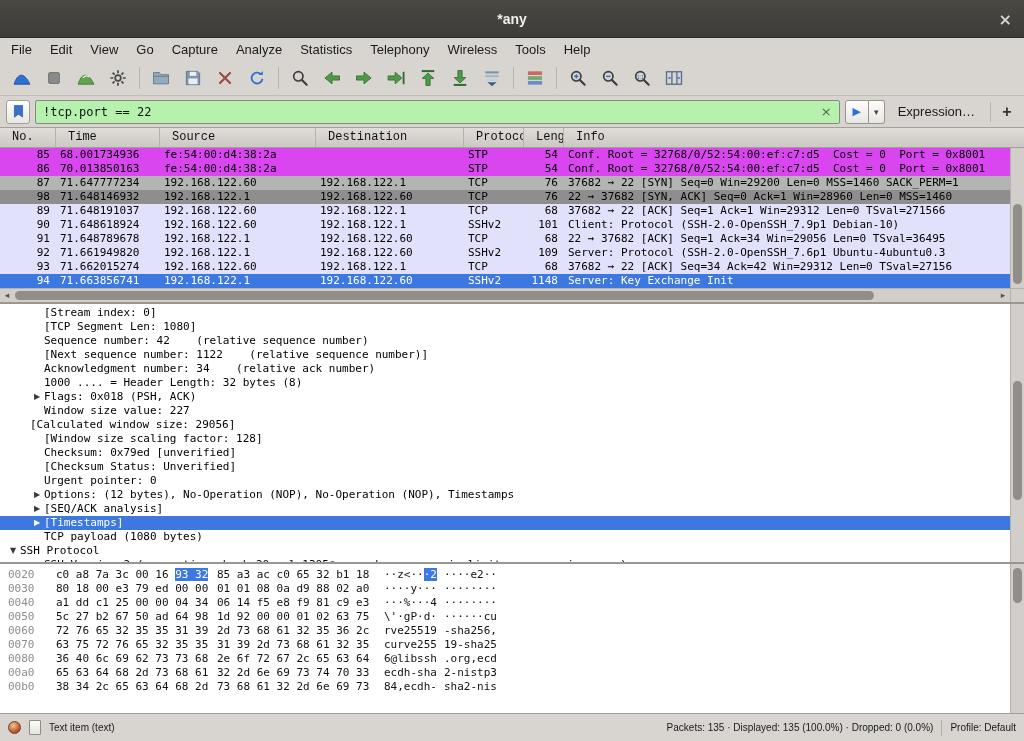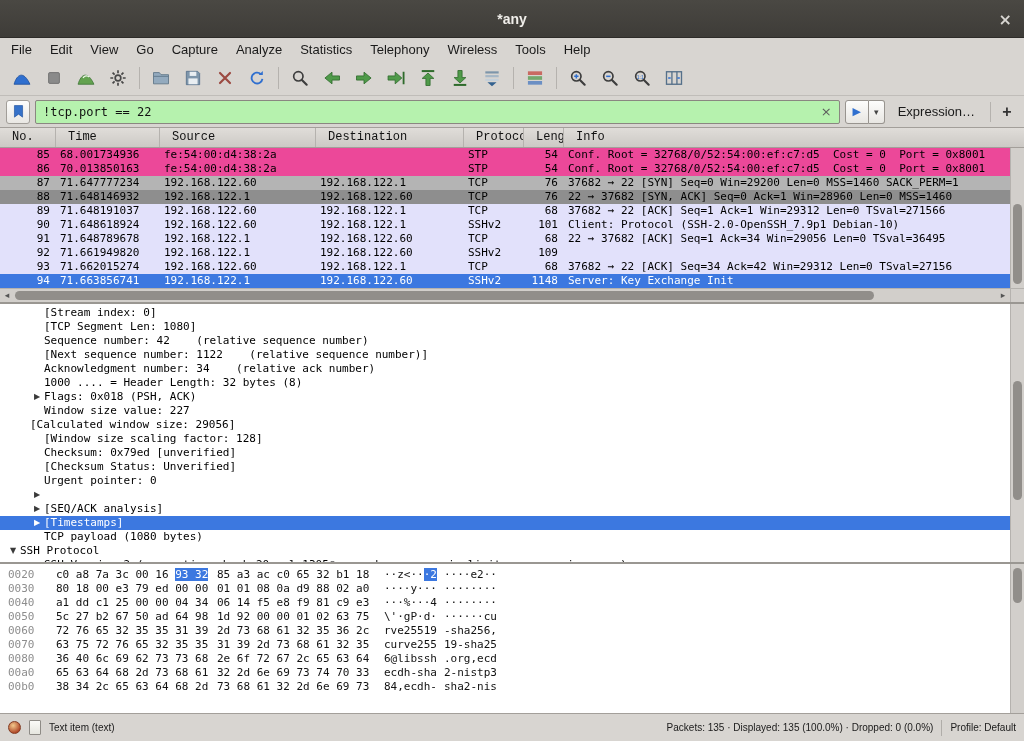--- a/index.html
+++ b/index.html
@@ -51,21 +51,21 @@
     border-bottom:1px solid #a39f9a;font-size:12px;color:#111;box-sizing:border-box;}
   .hc{padding:2px 0 0 12px;border-right:1px solid #b5b2ae;box-sizing:border-box;
     overflow:hidden;white-space:nowrap;flex-shrink:0;font-family:Liberation Mono, monospace;}
   .w-no{width:56px}.w-time{width:104px}.w-src{width:156px}.w-dst{width:148px}
   .w-proto{width:60px}.w-len{width:40px}.w-info{flex:1;min-width:0;border-right:none;}
   .prows{position:absolute;top:20px;left:0;right:14px;bottom:14px;overflow:hidden;
     font-family:"DejaVu Sans Mono",monospace;font-size:11px;color:#000;}
   .prow{display:flex;height:14px;line-height:14px;}
   .pc{padding-left:4px;overflow:hidden;white-space:pre;box-sizing:border-box;flex-shrink:0;}
   .pc.r{text-align:right;padding-left:0;padding-right:6px;}
-  .rw-plain{background:#ec4899;align-items:flex-end;}
+  .rw-plain{background:#d946ef;align-items:flex-end;}
   .rw-syn{background:#b4b4b4;}
   .rw-synack{background:#8e8e8e;}
   .rw-tcp{background:#e2e1fb;}
   .rw-selected{background:#3c78e0;color:#fff;}
 
   
   .vscroll{position:absolute;right:0;width:14px;background:#d2cfcb;border-left:1px solid #b5b2ae;box-sizing:border-box;}
   .vthumb{position:absolute;left:2px;right:2px;background:#918e8a;border-radius:5px;}
   .plist .vscroll{top:20px;bottom:14px;}
   .hscroll{position:absolute;left:0;right:14px;bottom:0;height:14px;background:#d2cfcb;
@@ -317,21 +317,21 @@
         <div class="prow rw-syn">
           <span class="pc w-no r">87</span>
           <span class="pc w-time">71.647777234</span>
           <span class="pc w-src">192.168.122.60</span>
           <span class="pc w-dst">192.168.122.1</span>
           <span class="pc w-proto">TCP</span>
           <span class="pc w-len r">76</span>
           <span class="pc w-info">37682 → 22 [SYN] Seq=0 Win=29200 Len=0 MSS=1460 SACK_PERM=1</span>
         </div>
         <div class="prow rw-synack">
-          <span class="pc w-no r">88</span>
+          <span class="pc w-no r">98</span>
           <span class="pc w-time">71.648146932</span>
           <span class="pc w-src">192.168.122.1</span>
           <span class="pc w-dst">192.168.122.60</span>
           <span class="pc w-proto">TCP</span>
           <span class="pc w-len r">76</span>
           <span class="pc w-info">22 → 37682 [SYN, ACK] Seq=0 Ack=1 Win=28960 Len=0 MSS=1460</span>
         </div>
         <div class="prow rw-tcp">
           <span class="pc w-no r">89</span>
           <span class="pc w-time">71.648191037</span>
@@ -359,20 +359,21 @@
           <span class="pc w-len r">68</span>
           <span class="pc w-info">22 → 37682 [ACK] Seq=1 Ack=34 Win=29056 Len=0 TSval=36495</span>
         </div>
         <div class="prow rw-tcp">
           <span class="pc w-no r">92</span>
           <span class="pc w-time">71.661949820</span>
           <span class="pc w-src">192.168.122.1</span>
           <span class="pc w-dst">192.168.122.60</span>
           <span class="pc w-proto">SSHv2</span>
           <span class="pc w-len r">109</span>
+          <span class="pc w-info">Server: Protocol (SSH-2.0-OpenSSH_7.6p1 Ubuntu-4ubuntu0.3</span>
         </div>
         <div class="prow rw-tcp">
           <span class="pc w-no r">93</span>
           <span class="pc w-time">71.662015274</span>
           <span class="pc w-src">192.168.122.60</span>
           <span class="pc w-dst">192.168.122.1</span>
           <span class="pc w-proto">TCP</span>
           <span class="pc w-len r">68</span>
           <span class="pc w-info">37682 → 22 [ACK] Seq=34 Ack=42 Win=29312 Len=0 TSval=27156</span>
         </div>
@@ -405,21 +406,21 @@
         <div class="dline" style="padding-left: 30px;"><span class="dexp"></span><span class="dtext">[Next sequence number: 1122    (relative sequence number)]</span></div>
         <div class="dline" style="padding-left: 30px;"><span class="dexp"></span><span class="dtext">Acknowledgment number: 34    (relative ack number)</span></div>
         <div class="dline" style="padding-left: 30px;"><span class="dexp"></span><span class="dtext">1000 .... = Header Length: 32 bytes (8)</span></div>
         <div class="dline" style="padding-left: 30px;"><span class="dexp">▶</span><span class="dtext">Flags: 0x018 (PSH, ACK)</span></div>
         <div class="dline" style="padding-left: 30px;"><span class="dexp"></span><span class="dtext">Window size value: 227</span></div>
         <div class="dline" style="padding-left: 30px; flex-direction: column;"><span class="dexp"></span><span class="dtext">[Calculated window size: 29056]</span></div>
         <div class="dline" style="padding-left: 30px;"><span class="dexp"></span><span class="dtext">[Window size scaling factor: 128]</span></div>
         <div class="dline" style="padding-left: 30px;"><span class="dexp"></span><span class="dtext">Checksum: 0x79ed [unverified]</span></div>
         <div class="dline" style="padding-left: 30px;"><span class="dexp"></span><span class="dtext">[Checksum Status: Unverified]</span></div>
         <div class="dline" style="padding-left: 30px;"><span class="dexp"></span><span class="dtext">Urgent pointer: 0</span></div>
-        <div class="dline" style="padding-left: 30px;"><span class="dexp">▶</span></div>
+        <div class="dline" style="padding-left: 30px;"><span class="dexp">▶</span><span class="dtext">Options: (12 bytes), No-Operation (NOP), No-Operation (NOP), Timestamps</span></div>
         <div class="dline" style="padding-left: 30px;"><span class="dexp">▶</span><span class="dtext">[SEQ/ACK analysis]</span></div>
         <div class="dline sel" style="padding-left: 30px;"><span class="dexp">▶</span><span class="dtext">[Timestamps]</span></div>
         <div class="dline" style="padding-left: 30px;"><span class="dexp"></span><span class="dtext">TCP payload (1080 bytes)</span></div>
         <div class="dline" style="padding-left: 6px;"><span class="dexp">▼</span><span class="dtext">SSH Protocol</span></div>
         <div class="dline" style="padding-left: 30px;"><span class="dexp"></span><span class="dtext">SSH Version 2 (encryption:chacha20-poly1305@openssh.com mac:&lt;implicit&gt; compression:none)</span></div>
       </div>
     <div class="vscroll">
       <div class="vthumb" style="top:30%;height:46%;"></div>
     </div>
   </div>

